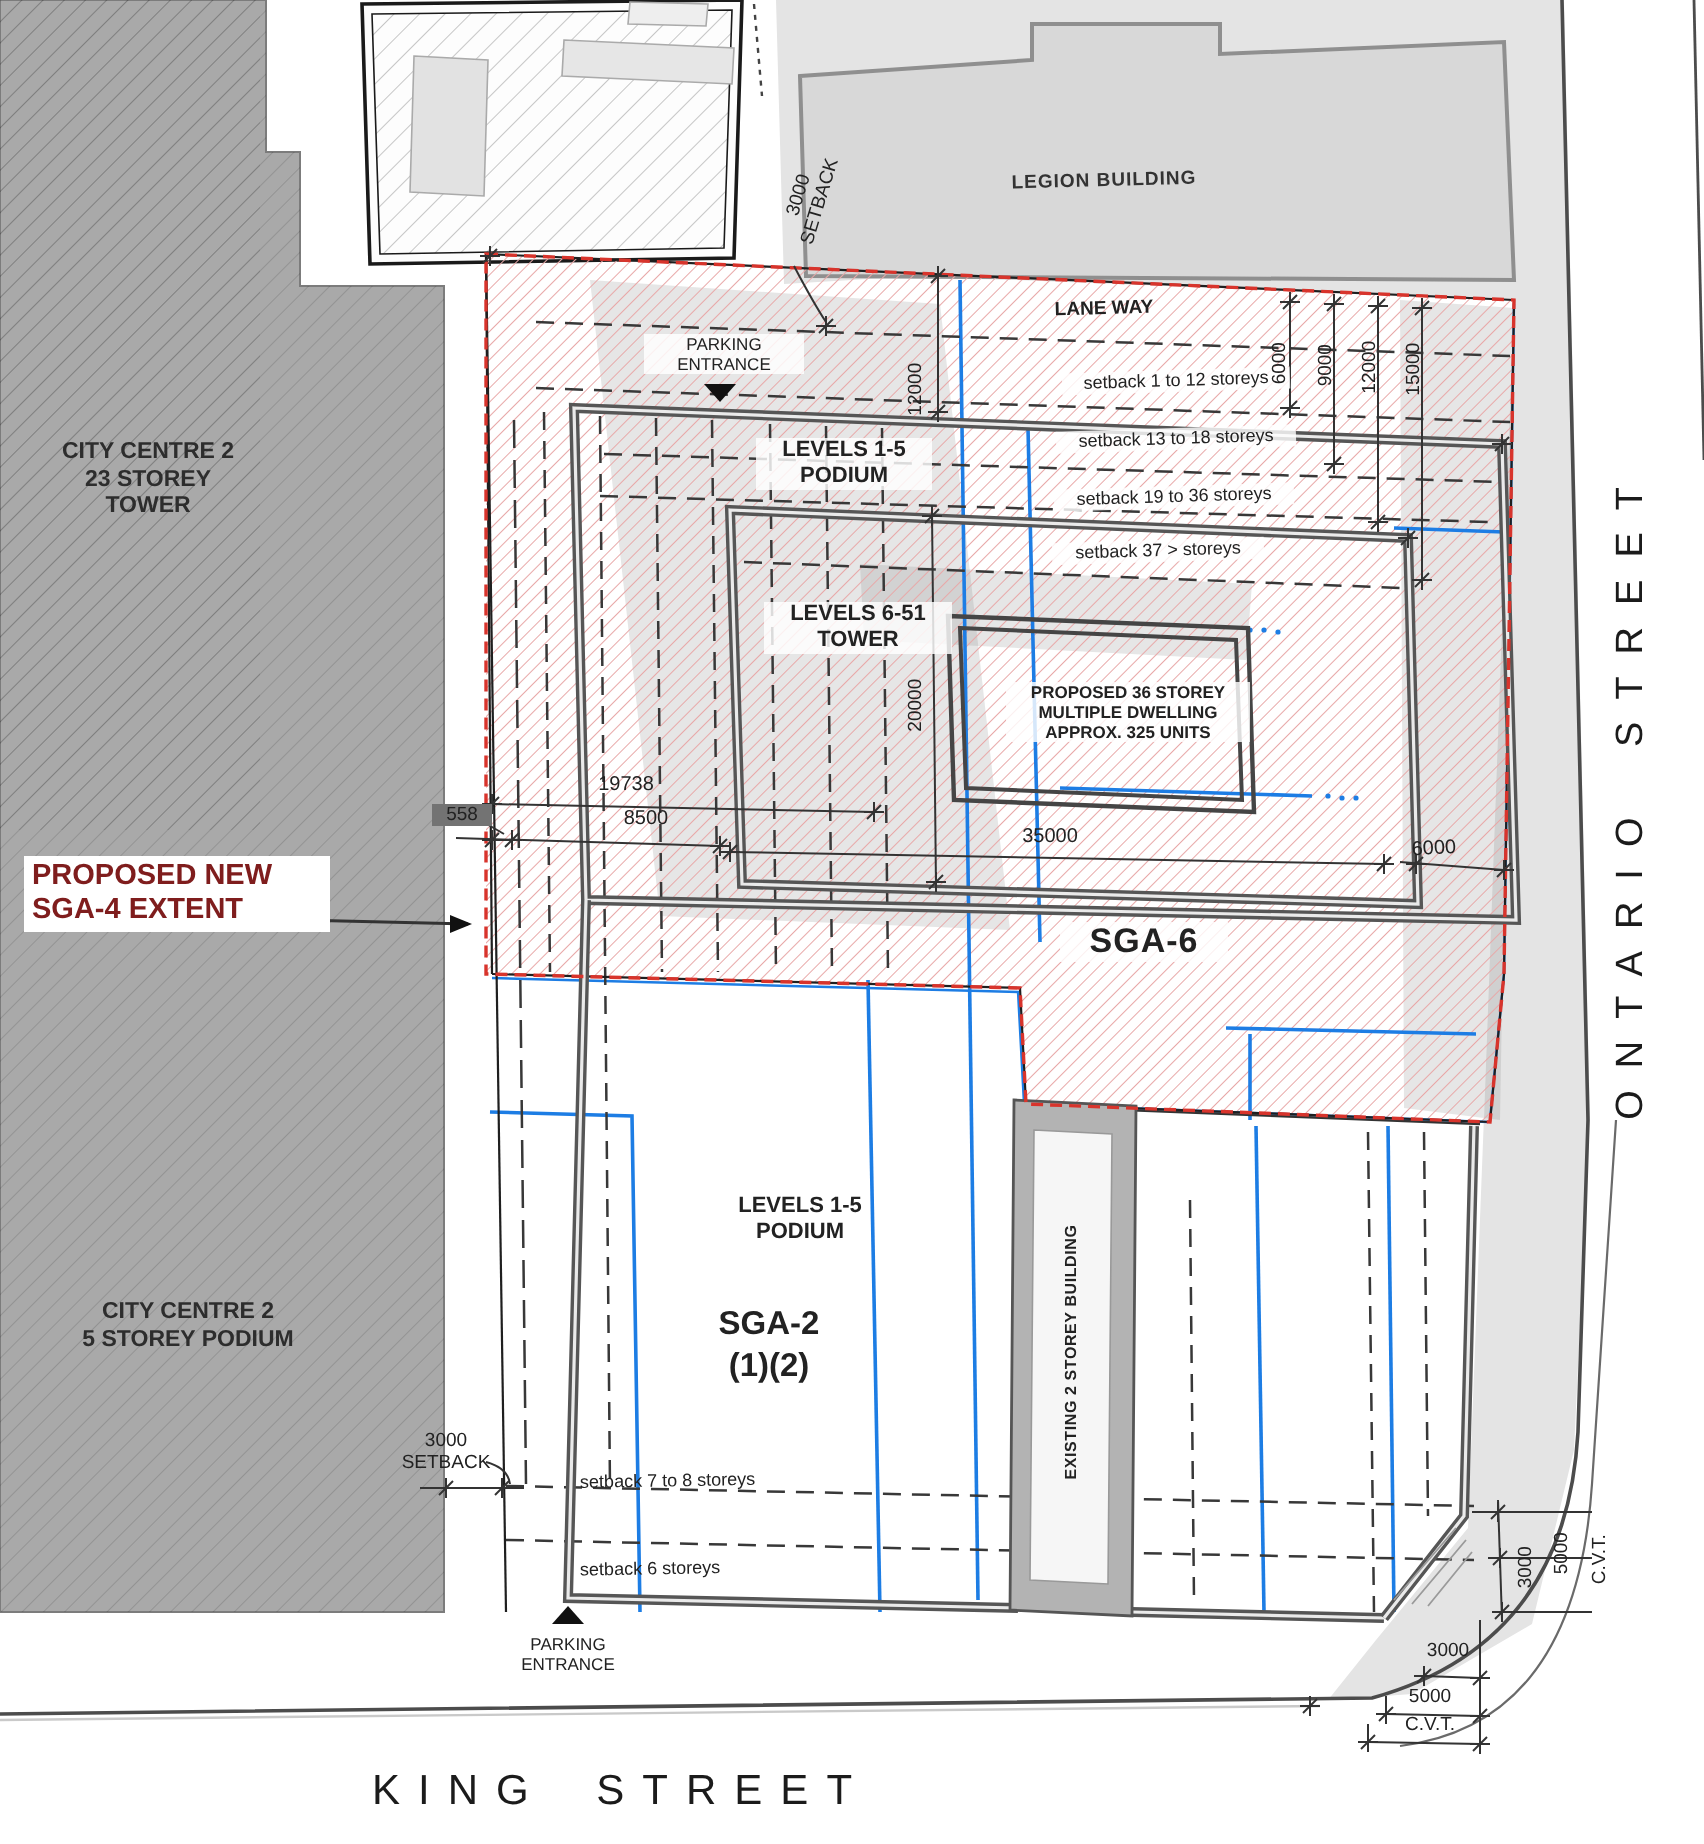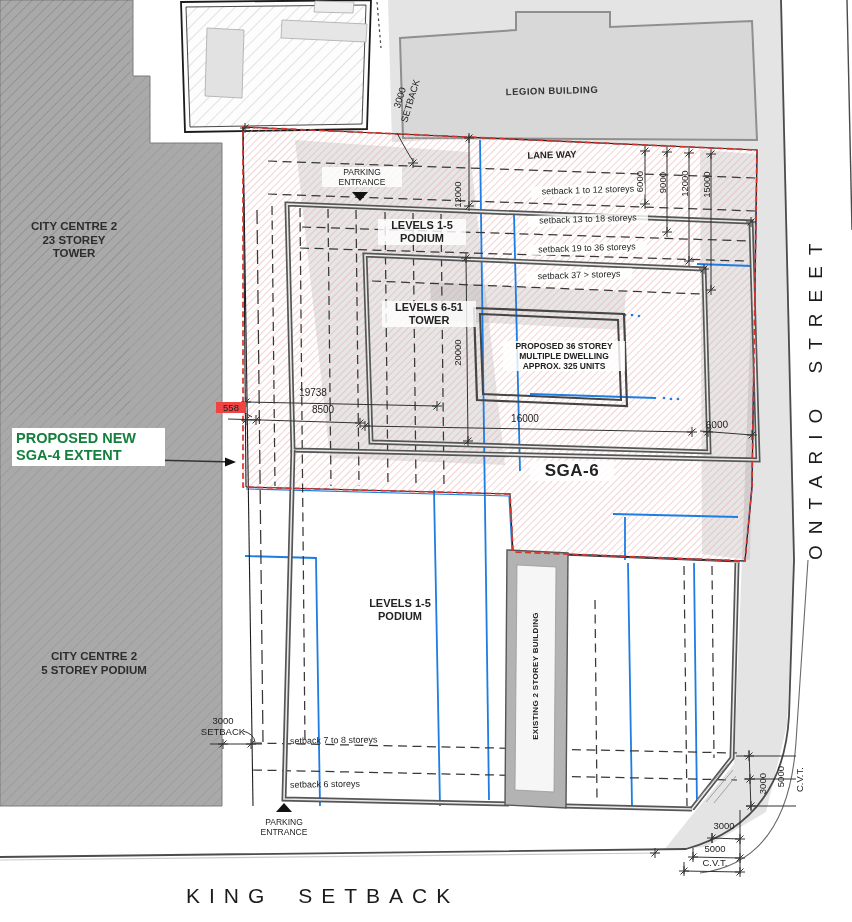--- a/index.html
+++ b/index.html
@@ -238,57 +238,59 @@
 <div class="lbl b halo" style="left:382px;top:301px;width:90px;font-size:11px;">LEVELS 6-51
 TOWER</div>
 <div class="lbl b halo" style="left:503px;top:341px;width:118px;font-size:8.5px;">PROPOSED 36 STOREY
 MULTIPLE DWELLING
 APPROX. 325 UNITS</div>
 
 <div class="lbl b halo" style="left:530px;top:461px;width:80px;font-size:17px;letter-spacing:.5px;">SGA-6</div>
 
 <div class="lbl b" style="left:360px;top:597px;width:80px;font-size:11px;">LEVELS 1-5
 PODIUM</div>
+<div class="lbl b" style="left:332px;top:652px;width:105px;font-size:16.5px;line-height:1.3;">SGA-2
+(1)(2)</div>
 
 <div class="lbl b rot90" style="left:457px;top:670px;width:160px;height:12px;font-size:8px;letter-spacing:.3px;">EXISTING 2 STOREY BUILDING</div>
 
 <div class="lbl halo" style="left:322px;top:167px;width:76px;font-size:8.5px;">PARKING
 ENTRANCE</div>
 <div class="lbl" style="left:246px;top:817px;width:76px;font-size:8.5px;">PARKING
 ENTRANCE</div>
 
 <div class="lbl" style="left:366px;top:88px;width:78px;font-size:9.5px;transform:rotate(-73deg);transform-origin:center;">3000
 SETBACK</div>
 <div class="lbl" style="left:192px;top:715px;width:62px;font-size:9.5px;">3000
 SETBACK</div>
 
 <div class="lbl b" style="left:8px;top:220px;width:132px;font-size:11.5px;color:#2d2d2d;">CITY CENTRE 2
 23 STOREY
 TOWER</div>
 <div class="lbl b" style="left:8px;top:650px;width:172px;font-size:11.5px;color:#2d2d2d;">CITY CENTRE 2
 5 STOREY PODIUM</div>
 
-<div class="lbl b" style="left:12px;top:428px;width:145px;font-size:14.5px;background:#fff;text-align:left;padding:2px 4px;color:#15803d;">PROPOSED NEW
+<div class="lbl b" style="left:12px;top:428px;width:145px;font-size:14.5px;background:#fff;text-align:left;padding:2px 4px;color:#7f1d1d;">PROPOSED NEW
 SGA-4 EXTENT</div>
 
 <div class="lbl rot90" style="left:435px;top:189px;width:46px;font-size:9.5px;">12000</div>
 <div class="lbl rot90" style="left:617px;top:176px;width:46px;font-size:9.5px;">6000</div>
 <div class="lbl rot90" style="left:640px;top:177px;width:46px;font-size:9.5px;">9000</div>
 <div class="lbl rot90" style="left:662px;top:178px;width:46px;font-size:9.5px;">12000</div>
 <div class="lbl rot90" style="left:684px;top:179px;width:46px;font-size:9.5px;">15000</div>
 <div class="lbl rot90" style="left:435px;top:347px;width:46px;font-size:9.5px;">20000</div>
 <div class="lbl rot90" style="left:740px;top:778px;width:46px;font-size:9.5px;">3000</div>
 <div class="lbl rot90" style="left:758px;top:771px;width:46px;font-size:9.5px;">5000</div>
 <div class="lbl rot90" style="left:777px;top:774px;width:46px;font-size:9.5px;">C.V.T.</div>
 
-<div class="lbl" style="left:490px;top:413px;width:70px;font-size:10px;">16000</div>
+<div class="lbl" style="left:490px;top:413px;width:70px;font-size:10px;">35000</div>
 <div class="lbl" style="left:697px;top:419px;width:40px;font-size:10px;transform:rotate(-3deg);">6000</div>
 <div class="lbl" style="left:283px;top:387px;width:60px;font-size:10px;">19738</div>
 <div class="lbl" style="left:298px;top:404px;width:50px;font-size:10px;text-align:center;">8500</div>
-<div class="lbl" style="left:216px;top:402px;width:30px;font-size:9.5px;background:#ef4444;">558</div>
+<div class="lbl" style="left:216px;top:402px;width:30px;font-size:9.5px;background:#737373;">558</div>
 <div class="lbl" style="left:704px;top:820px;width:40px;font-size:9.5px;">3000</div>
 <div class="lbl" style="left:695px;top:843px;width:40px;font-size:9.5px;">5000</div>
 <div class="lbl" style="left:694px;top:857px;width:42px;font-size:9.5px;">C.V.T.</div>
 
-<div class="lbl" style="left:186px;top:884px;font-size:21px;letter-spacing:9px;word-spacing:10px;color:#1b1b1b;white-space:nowrap;">KING SETBACK</div>
+<div class="lbl" style="left:186px;top:884px;font-size:21px;letter-spacing:9px;word-spacing:10px;color:#1b1b1b;white-space:nowrap;">KING STREET</div>
 <div class="lbl rot90" style="left:648px;top:385px;width:336px;font-size:19px;letter-spacing:11px;word-spacing:8px;color:#1b1b1b;">ONTARIO STREET</div>
 
 </div>
 
 </body></html>

